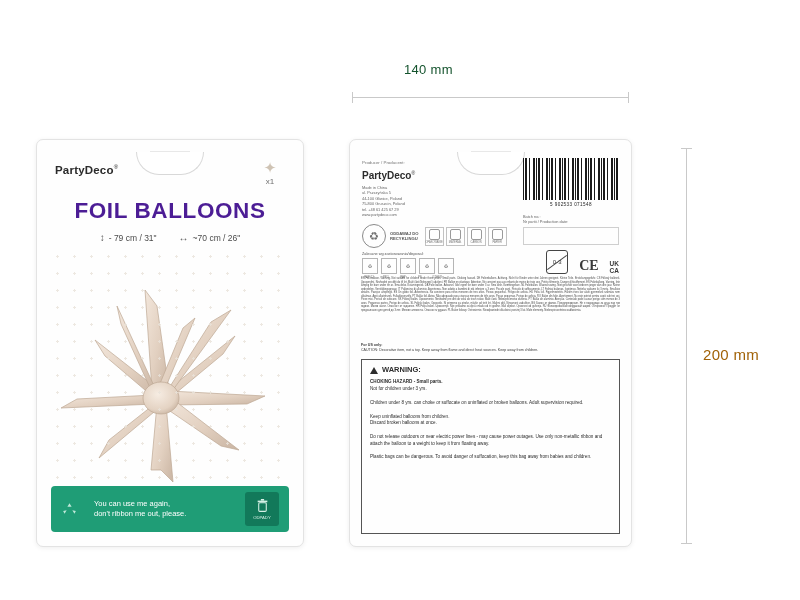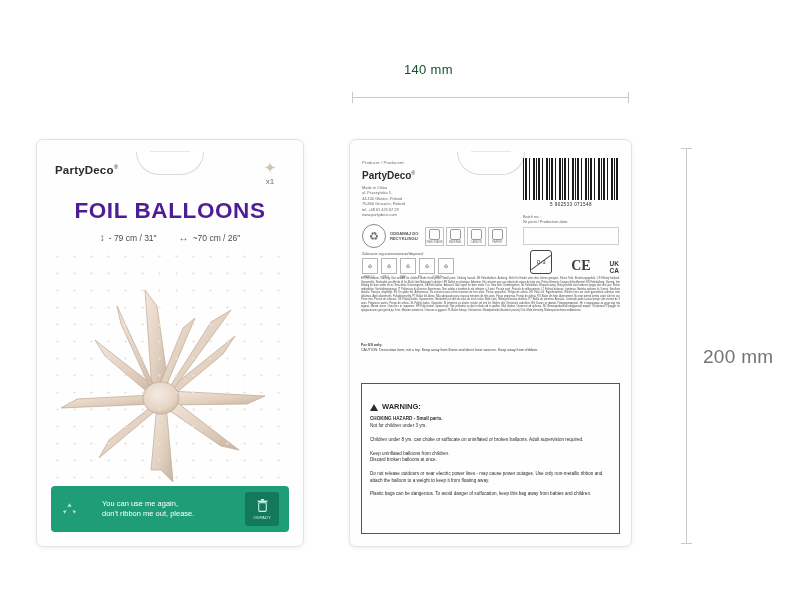--- a/index.html
+++ b/index.html
@@ -47,22 +47,22 @@
     height: 11px;
     background: #c9c9c9;
   }
   .dim-top-line::before { left: 0; }
   .dim-top-line::after { right: 0; }
 
   .dim-right-label {
     position: absolute;
     left: 703px;
     top: 346px;
-    font-size: 19px;
-    color: #737373;
+    font-size: 15px;
+    color: #a16207;
     letter-spacing: .3px;
   }
   .dim-right-line {
     position: absolute;
     left: 686px;
     top: 148px;
     width: 1px;
     height: 396px;
     background: #c9c9c9;
   }
@@ -201,21 +201,21 @@
     left: 14px;
     bottom: 14px;
     width: 238px;
     height: 46px;
     background: #1f9d76;
     border-radius: 4px;
     display: flex;
     align-items: center;
     padding: 0 10px;
     box-sizing: border-box;
-    gap: 24px;
+    gap: 16px;
   }
   .eco-icon {
     width: 17px; height: 17px;
     flex: 0 0 17px;
     color: #bfe8d8;
   }
   .eco-text {
     color: #ffffff;
     font-size: 7.5px;
     line-height: 10px;
@@ -377,21 +377,21 @@
     color: #7a7a7a;
   }
   .sym-label-row span { width: 14px; text-align: center; }
 
   .marks-right {
     position: absolute;
     right: 12px;
     top: 110px;
     display: flex;
     align-items: flex-end;
-    gap: 19px;
+    gap: 11px;
     color: #3a3a3a;
   }
   .ce { font-size: 14px; font-weight: bold; font-family: "Liberation Serif", serif; }
   .ukca {
     font-size: 6.5px;
     font-weight: bold;
     line-height: 6.5px;
     text-align: center;
   }
   .age-mark {
@@ -437,26 +437,25 @@
   }
   .us-only .hd { font-weight: bold; }
 
   .warning-box {
     position: absolute;
     left: 11px;
     right: 11px;
     top: 219px;
     bottom: 12px;
     border: .8px solid #555;
-    padding: 20px 8px;
+    padding: 7px 8px;
     box-sizing: border-box;
     font-size: 4.6px;
     line-height: 6.6px;
     color: #2c2c2c;
-    margin-top: 24px;
   }
   .warning-title {
     font-weight: bold;
     font-size: 7.5px;
     display: flex;
     align-items: center;
     gap: 4px;
     margin-bottom: 5px;
   }
   .tri {

